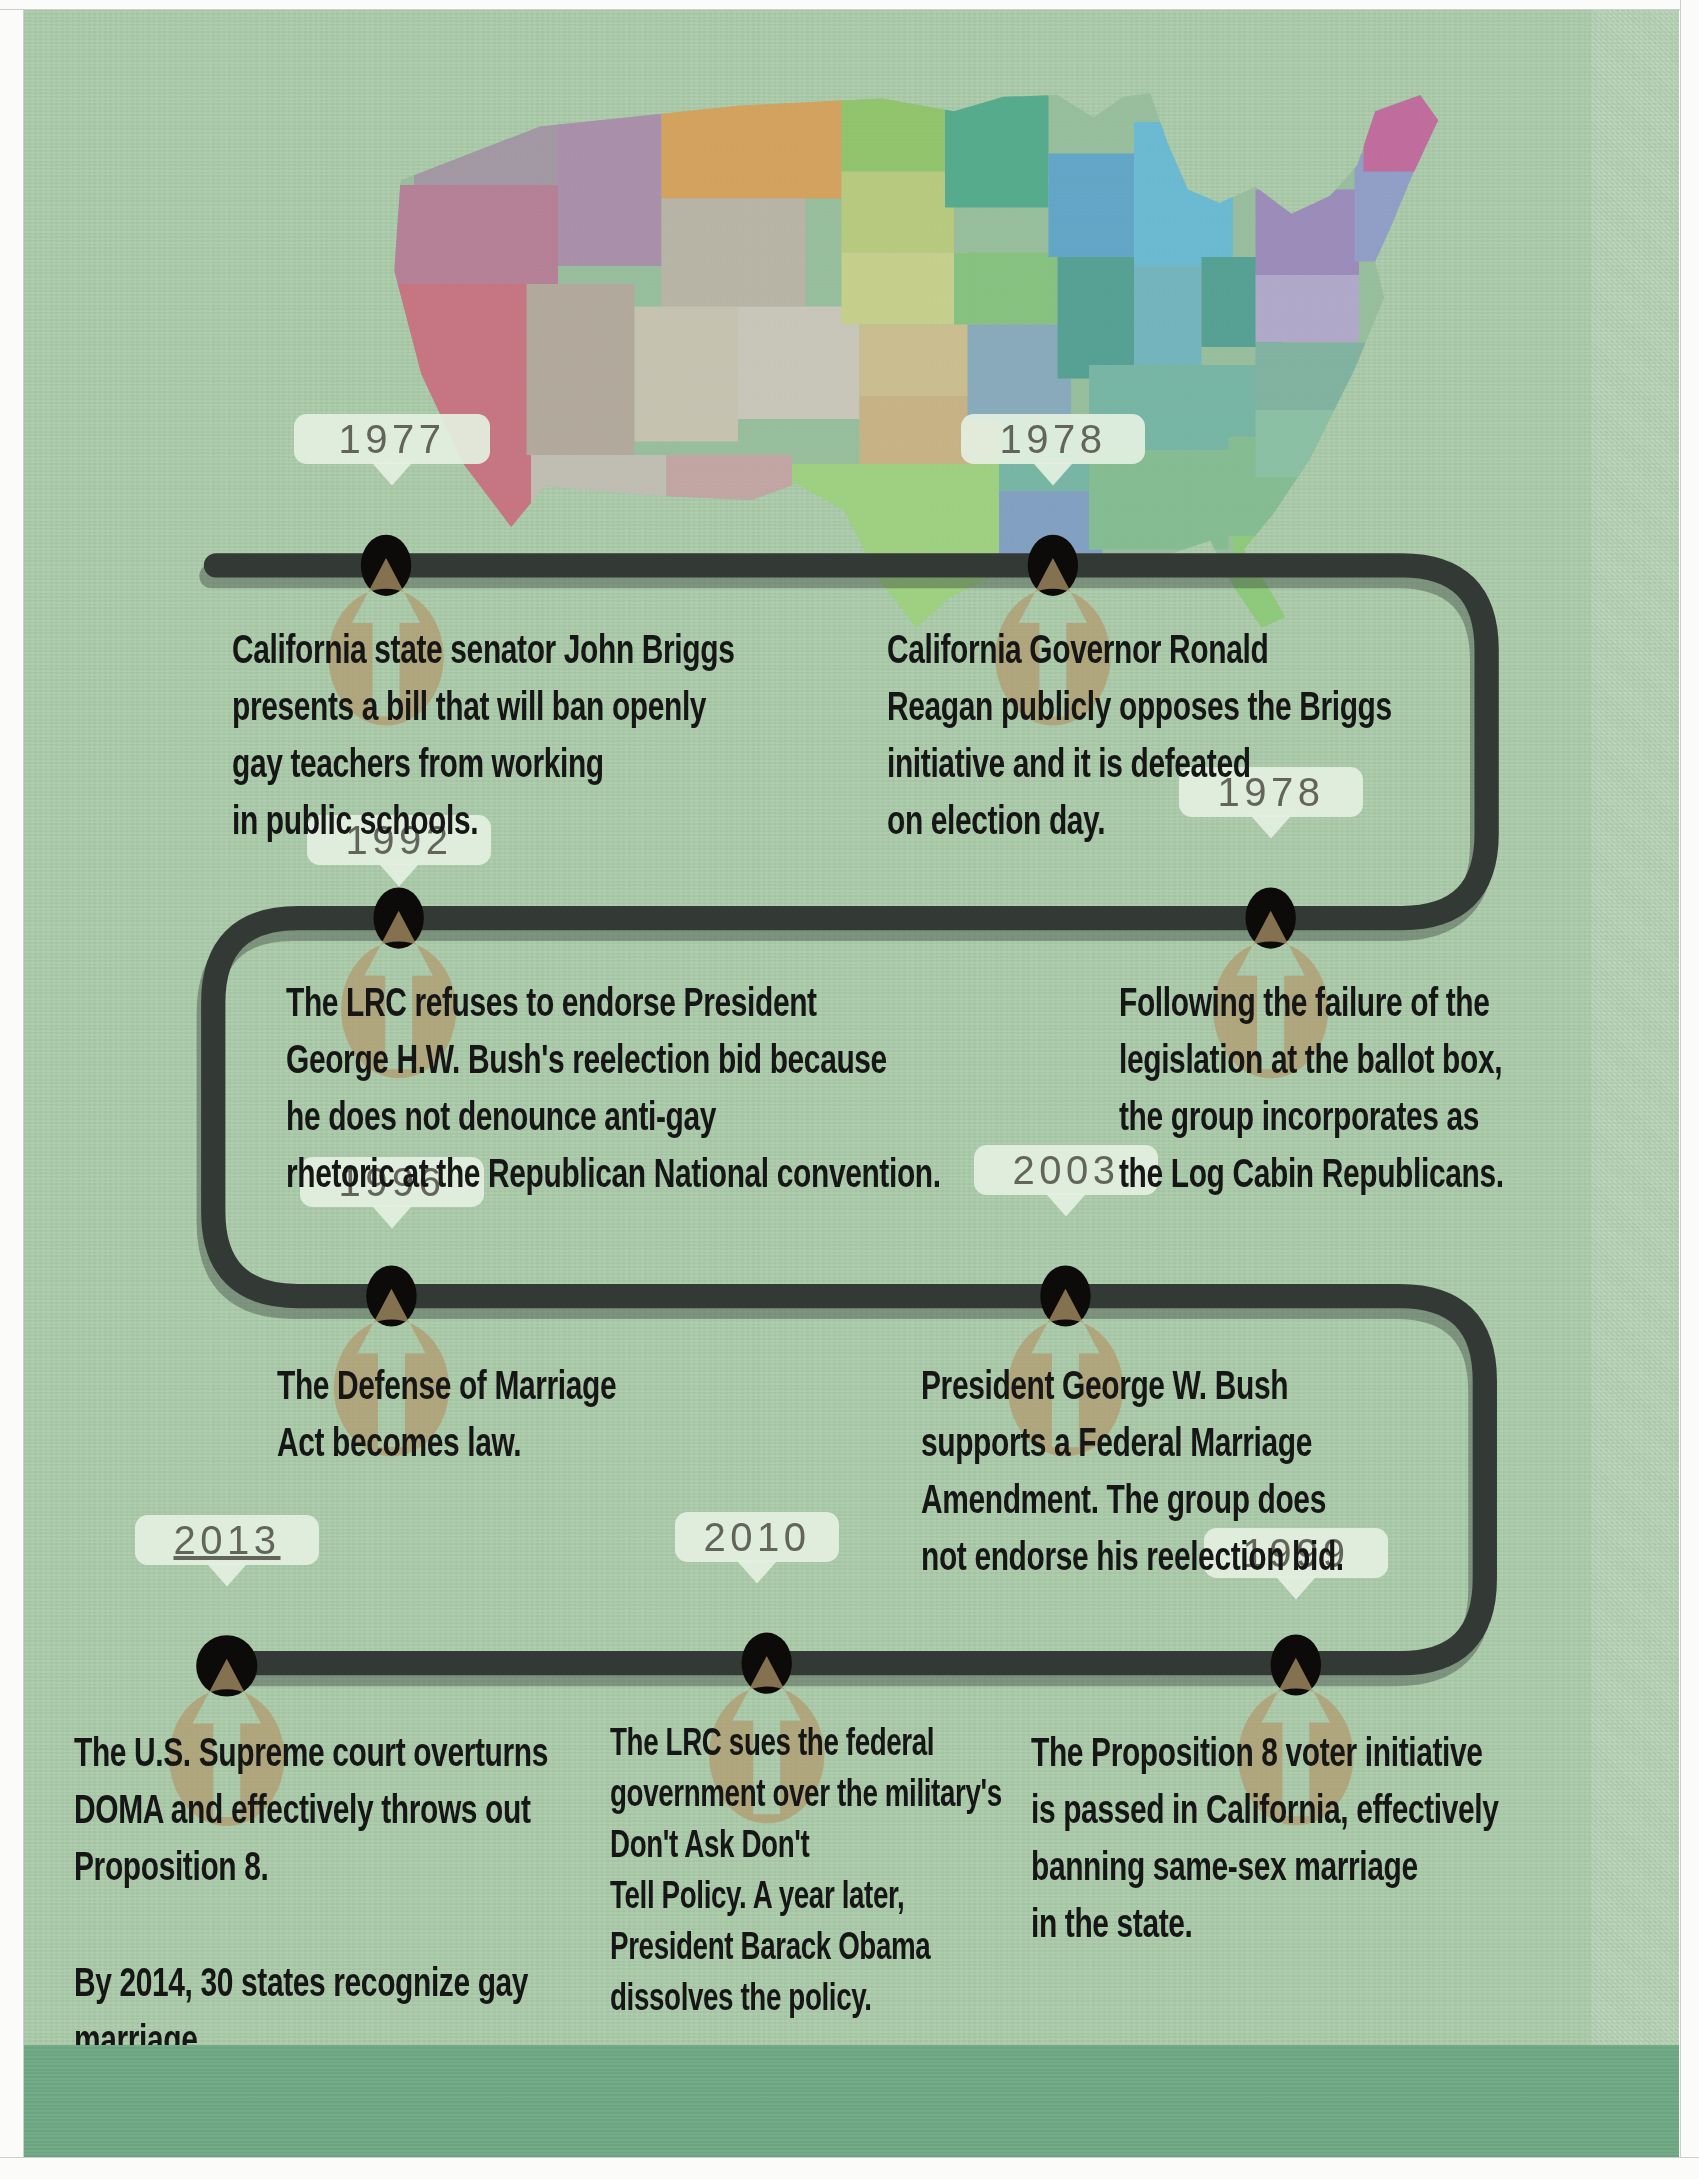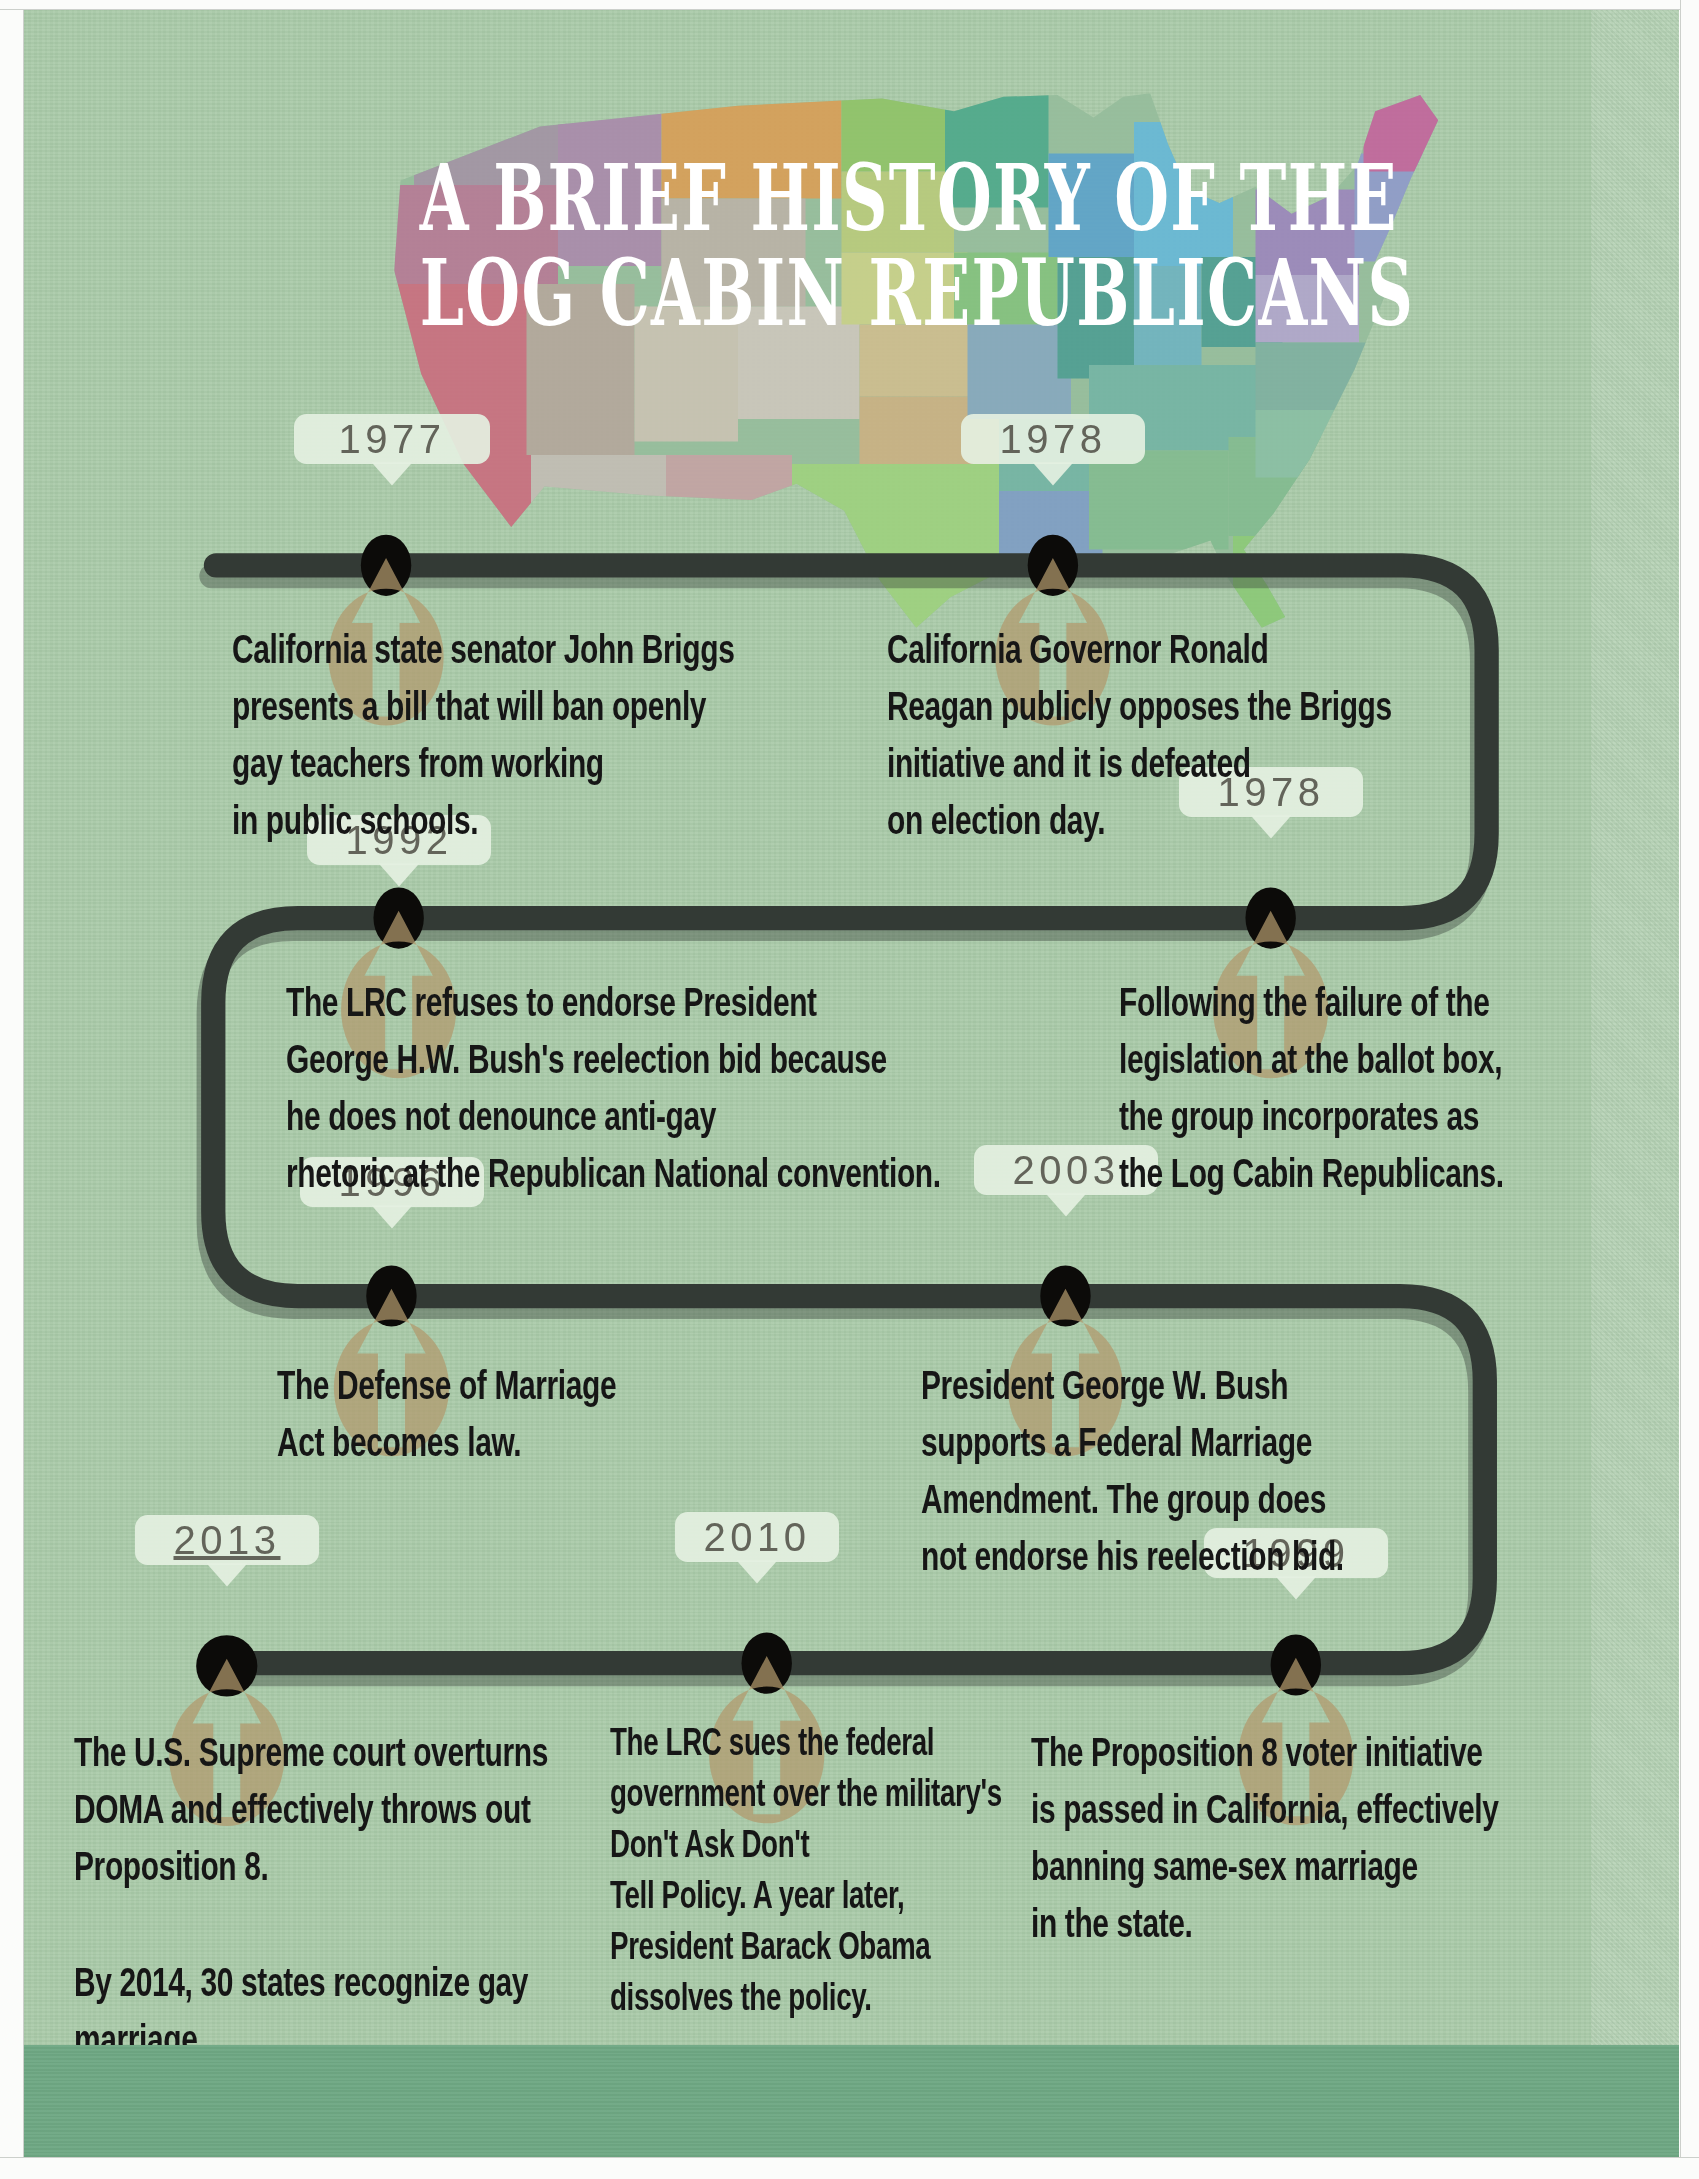--- a/index.html
+++ b/index.html
@@ -82,24 +82,20 @@
         <rect x="950" y="510" width="170" height="110" fill="#8cc978"></rect>
         <rect x="975" y="125" width="115" height="95" fill="#9b87bb"></rect>
         <rect x="975" y="220" width="115" height="75" fill="#b0a6cb"></rect>
         <rect x="975" y="295" width="160" height="75" fill="#7fb0a0"></rect>
         <rect x="975" y="370" width="175" height="75" fill="#8abfa4"></rect>
         <rect x="1085" y="85" width="85" height="120" fill="#8f9bc9"></rect>
         <rect x="1095" y="10" width="85" height="95" fill="#c2669c"></rect>
       </g>
     </svg>
 
-  <div class="title">
-    <div>A BRIEF HISTORY OF THE</div>
-    <div>LOG CABIN REPUBLICANS</div>
-  </div>
 
   <svg id="tl" viewBox="0 0 1888 2421" aria-hidden="true">
       <path d="M 240 628 H 1558 Q 1652 628 1652 722 V 926 Q 1652 1020 1558 1020 H 331 Q 237 1020 237 1114 V 1346 Q 237 1440 331 1440 H 1556 Q 1650 1440 1650 1534 V 1754 Q 1650 1848 1556 1848 H 252" fill="none" stroke="#333a35" stroke-width="27" stroke-linecap="round" transform="translate(-5,12)" opacity="0.38"></path>
       <path d="M 240 628 H 1558 Q 1652 628 1652 722 V 926 Q 1652 1020 1558 1020 H 331 Q 237 1020 237 1114 V 1346 Q 237 1440 331 1440 H 1556 Q 1650 1440 1650 1534 V 1754 Q 1650 1848 1556 1848 H 252" fill="none" stroke="#333a35" stroke-width="27" stroke-linecap="round"></path>
       <ellipse cx="429" cy="628" rx="28" ry="34" fill="#0c0b09"></ellipse>
       <path d="M 365 730 a 64 76 0 1 0 128 0 a 64 76 0 1 0 -128 0 Z M 429 620 L 391 692 L 414 692 L 414 796 L 444 796 L 444 692 L 467 692 Z" fill="#b2986c" fill-rule="evenodd" opacity="0.72"></path>
       <ellipse cx="1170" cy="628" rx="28" ry="34" fill="#0c0b09"></ellipse>
       <path d="M 1106 730 a 64 76 0 1 0 128 0 a 64 76 0 1 0 -128 0 Z M 1170 620 L 1132 692 L 1155 692 L 1155 796 L 1185 796 L 1185 692 L 1208 692 Z" fill="#b2986c" fill-rule="evenodd" opacity="0.72"></path>
       <ellipse cx="443" cy="1020" rx="28" ry="34" fill="#0c0b09"></ellipse>
       <path d="M 379 1122 a 64 76 0 1 0 128 0 a 64 76 0 1 0 -128 0 Z M 443 1012 L 405 1084 L 428 1084 L 428 1188 L 458 1188 L 458 1084 L 481 1084 Z" fill="#b2986c" fill-rule="evenodd" opacity="0.72"></path>

